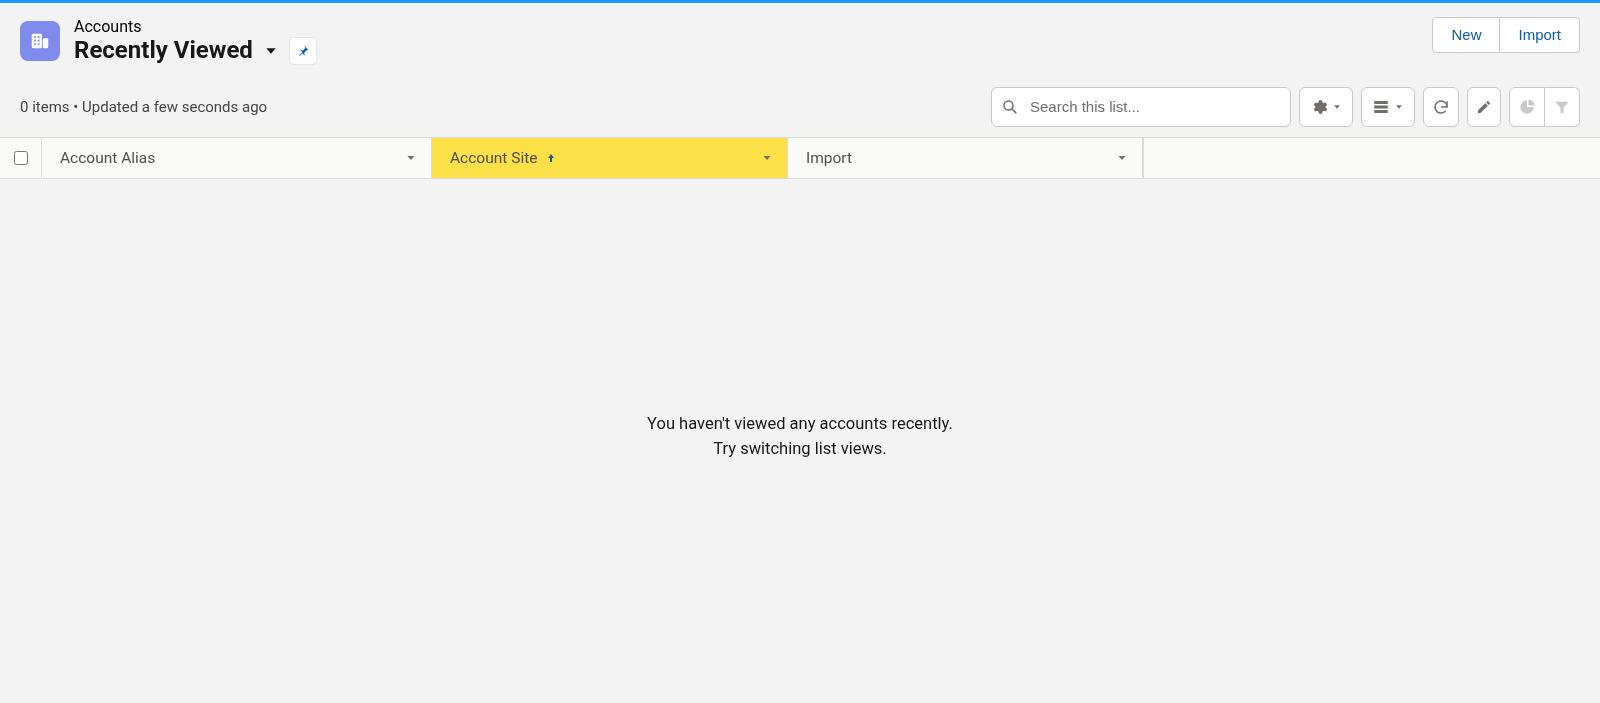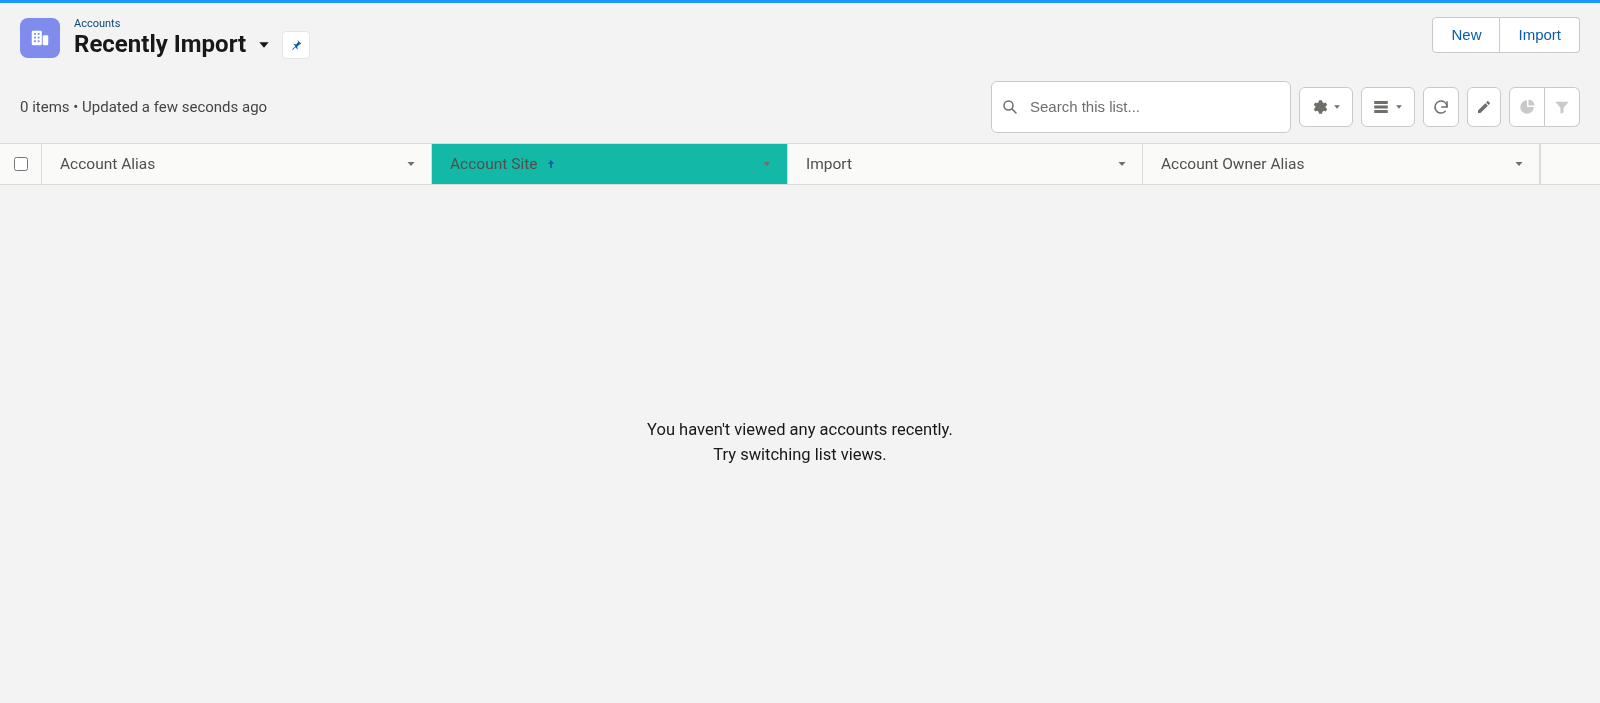--- a/index.html
+++ b/index.html
@@ -34,22 +34,22 @@
   .obj-icon {
     width: 40px; height: 40px;
     border-radius: 8px;
     background: #7f8ced;
     display: flex; align-items: center; justify-content: center;
     color: #fff;
     flex-shrink: 0;
   }
   .obj-labels { display:flex; flex-direction:column; }
   .obj-label {
-    font-size: 11px;
-    color: #0c4a6e;
+    font-size: 16px;
+    color: #000000;
     line-height: 1.2;
   }
   .view-row {
     display: flex; align-items: center; gap: 10px;
   }
   .view-name {
     font-size: 24px;
     font-weight: 700;
     color: #181818;
     line-height: 1.2;
@@ -96,21 +96,21 @@
   }
   .tools {
     display:flex; align-items:center; gap:8px;
   }
   .search-wrap {
     position: relative;
     width: 300px;
   }
   .search-input {
     width:100%;
-    height:52px;
+    height:40px;
     border:1px solid #c9c9c9;
     border-radius:6px;
     padding: 0 12px 0 38px;
     font-size:15px;
     color:#444;
     background:#fff;
   }
   .search-input::placeholder { color:#706e6b; }
   .search-icon-pos {
     position:absolute; left:10px; top:50%; transform:translateY(-50%);
@@ -161,21 +161,21 @@
   .th {
     display:flex; align-items:center; justify-content:space-between;
     padding: 0 10px 0 18px;
     font-size:15.5px;
     color:#514f4d;
     position:relative;
     border-right:1px solid #dddbda;
     cursor:pointer;
   }
   .th.sorted {
-    background:#14b8a6;
+    background:#fde047;
   }
   .th:last-child { border-right:none; }
   .th .th-label { display:flex; align-items:center; gap:8px; }
   .sort-arrow { color:#0b5cab; }
   .th .col-menu {
     color:#706e6b;
     display:flex; align-items:center; justify-content:center;
     width:20px; height:100%;
   }
   .th-action {
@@ -217,21 +217,21 @@
             <rect x="5.5" y="10.5" width="2" height="2" fill="#7f8ced"></rect>
             <rect x="9.5" y="10.5" width="2" height="2" fill="#7f8ced"></rect>
             <rect x="5.5" y="14.5" width="2" height="2" fill="#7f8ced"></rect>
             <rect x="9.5" y="14.5" width="2" height="2" fill="#7f8ced"></rect>
           </svg>
         </div>
         <div class="obj-labels">
           <div class="obj-label">Accounts</div>
           <div class="view-row">
             <div class="view-name">
-              <span>Recently Import</span>
+              <span>Recently Viewed</span>
               <span class="caret-down-big">
                 <svg width="16" height="16" viewBox="0 0 24 24">
                     <path d="M5 8l7 8 7-8z" fill="#181818"></path>
                   </svg>
               </span>
             </div>
             <div class="pin-btn">
               <span>
                 <svg width="14" height="14" viewBox="0 0 24 24">
                     <path d="M14 3l7 7-3 1-4 4 1 5-4-4-5 5 0-2 5-5-4-4 5 1 4-4z" fill="#0b5cab"></path>
@@ -355,30 +355,20 @@
     <div class="th col-phone">
       <span class="th-label">
           <span>Import</span>
         </span>
       <span class="col-menu">
         <svg width="12" height="12" viewBox="0 0 24 24">
             <path d="M5 8l7 8 7-8z" fill="#706e6b"></path>
           </svg>
       </span>
     </div>
-    <div class="th col-owner">
-      <span class="th-label">
-          <span>Account Owner Alias</span>
-        </span>
-      <span class="col-menu">
-        <svg width="12" height="12" viewBox="0 0 24 24">
-            <path d="M5 8l7 8 7-8z" fill="#706e6b"></path>
-          </svg>
-      </span>
-    </div>
     <div class="th-action"></div>
   </div>
 
   <div class="empty-body">
     <p>You haven't viewed any accounts recently.</p>
     <p>Try switching list views.</p>
   </div>
 </div>
 
 </body></html>

